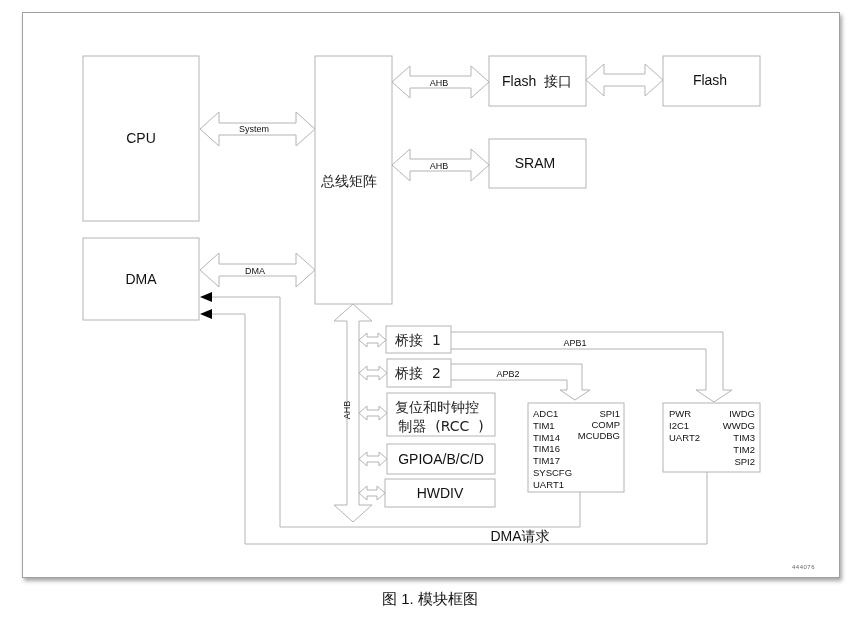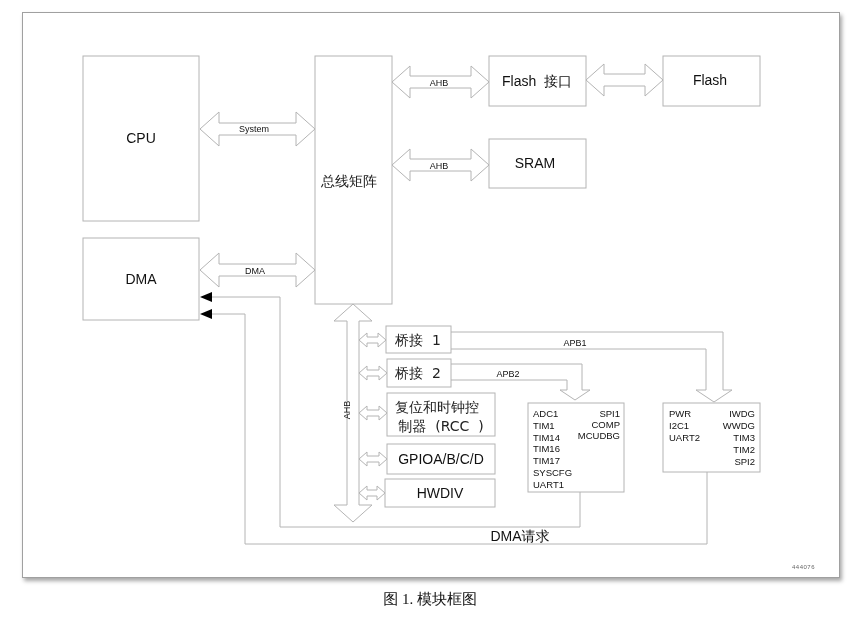--- a/index.html
+++ b/index.html
@@ -11,21 +11,21 @@
   }
   svg#diagram { position: absolute; left: 0; top: 0; width: 860px; height: 618px; }
   .box { fill: #fff; stroke: #b4b4b4; stroke-width: 1; }
   .arrow { fill: #fff; stroke: #b4b4b4; stroke-width: 1; }
   .line { fill: none; stroke: #b4b4b4; stroke-width: 1; }
   .t-big { font-size: 14px; fill: #111; font-family: "Liberation Sans", sans-serif; }
   .t-cn { font-size: 14px; fill: #222; font-family: "DejaVu Sans", sans-serif; }
   .t-small { font-size: 9px; fill: #111; font-family: "Liberation Sans", sans-serif; }
   .t-periph { font-size: 9.5px; fill: #111; font-family: "Liberation Sans", sans-serif; }
   .t-id { font-size: 6px; fill: #666; font-family: "Liberation Sans", sans-serif; letter-spacing: 0.5px; }
-  #caption { position: absolute; top: 590px; left: 0; width: 860px; text-align: center; font-size: 15px; color: #111; font-family: Liberation Serif, serif; }
+  #caption { position: absolute; top: 590px; left: 0; width: 860px; text-align: center; font-size: 15px; color: #111; font-family: Liberation Sans, sans-serif; }
 </style>
 </head>
 <body>
 
 <div id="frame"></div>
 
 <svg id="diagram" viewBox="0 0 860 618">
   <defs>
     <marker id="tri" viewBox="0 0 10 10" refX="0" refY="5" markerWidth="6" markerHeight="6" orient="auto">
       <path d="M10,0 L0,5 L10,10 z" fill="#000"></path>

